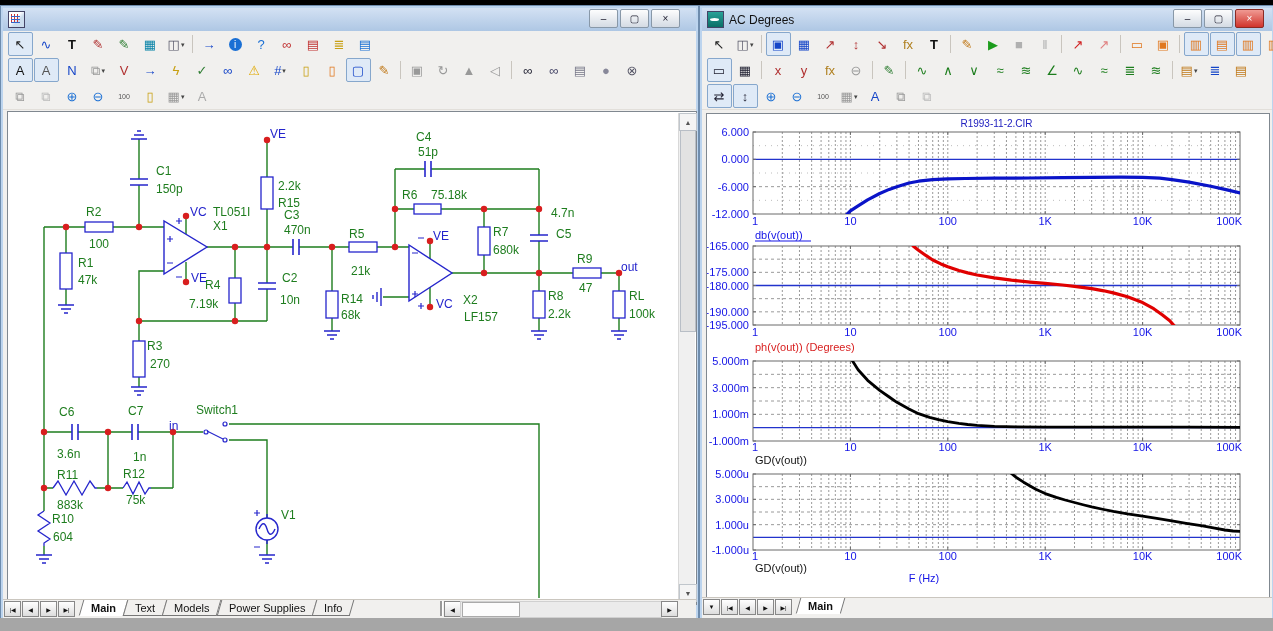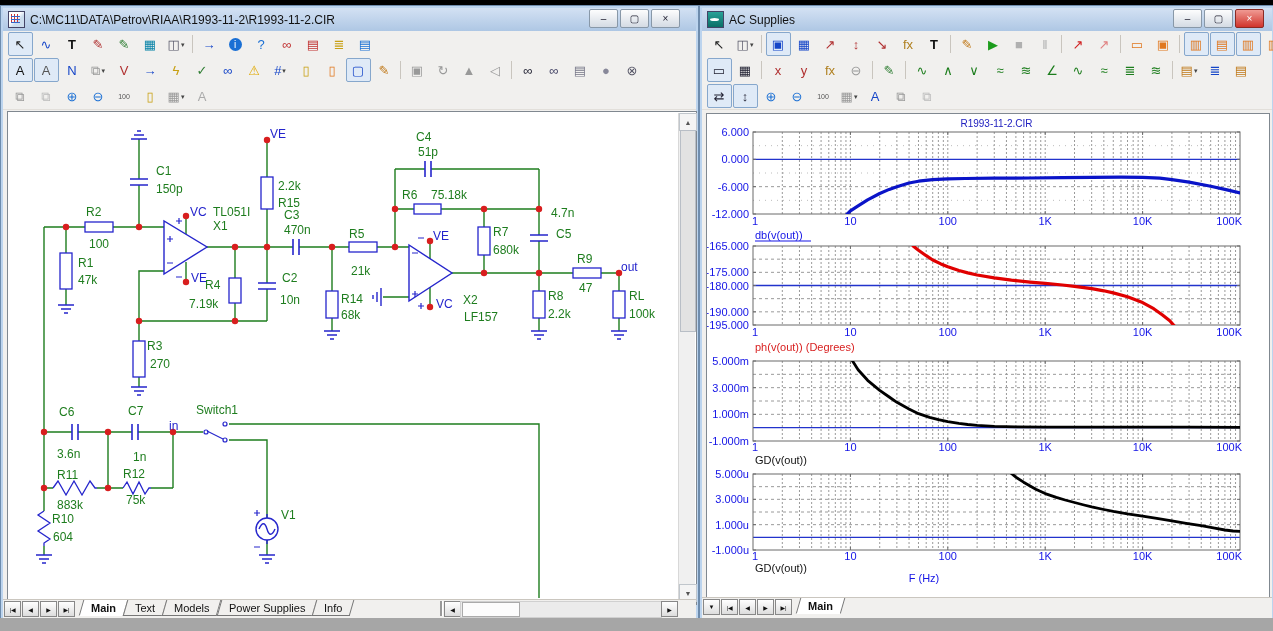--- a/index.html
+++ b/index.html
@@ -56,21 +56,20 @@
   #schsvg text{font-size:12px;}
 </style>
 </head>
 <body>
 
 <div id="stage">
 
   <div class="win" id="leftwin" style="left:0;top:5px;width:697px;height:615px;">
     <div class="titlebar">
       <span class="ticon sch"></span>
-      <span>C:\MC11\DATA\Petrov\RIAA\R1993-11-2\R1993-11-2.CIR</span>
     </div>
     <div class="winbtns" style="right:18px;">
 
     <span class="wbtn">
           <span>–</span>
         </span>
         <span class="wbtn">
           <span>▢</span>
         </span>
         <span class="wbtn">
@@ -405,21 +404,21 @@
       <span class="hscroll" style="left:457px;width:200px;background:#ebebeb;border:1px solid #d0d0d0;">
         <span style="position:absolute;left:1px;top:0;width:56px;height:13px;background:#fcfcfc;border:1px solid #aaa;"></span>
       </span>
       <span class="navbtn" style="position:absolute;left:658px;top:1px;">▶</span>
     </div>
   </div>
 
   <div class="win" id="rightwin" style="left:699px;top:5px;width:574px;height:615px;">
     <div class="titlebar">
       <span class="ticon plot"></span>
-      <span>AC Supplies</span>
+      <span>AC Degrees</span>
     </div>
     <div class="winbtns" style="right:10px;">
 
     <span class="wbtn">
           <span>–</span>
         </span>
         <span class="wbtn">
           <span>▢</span>
         </span>
         <span class="wbtn red">

